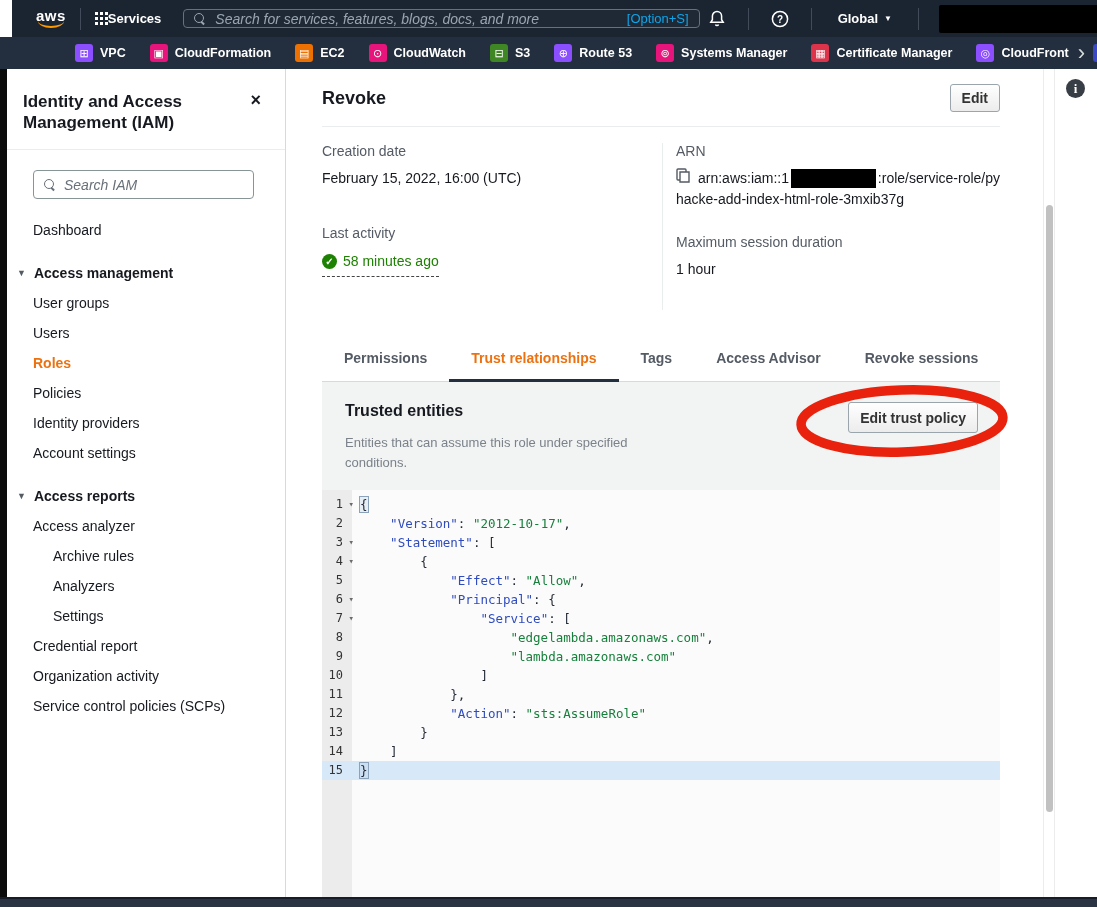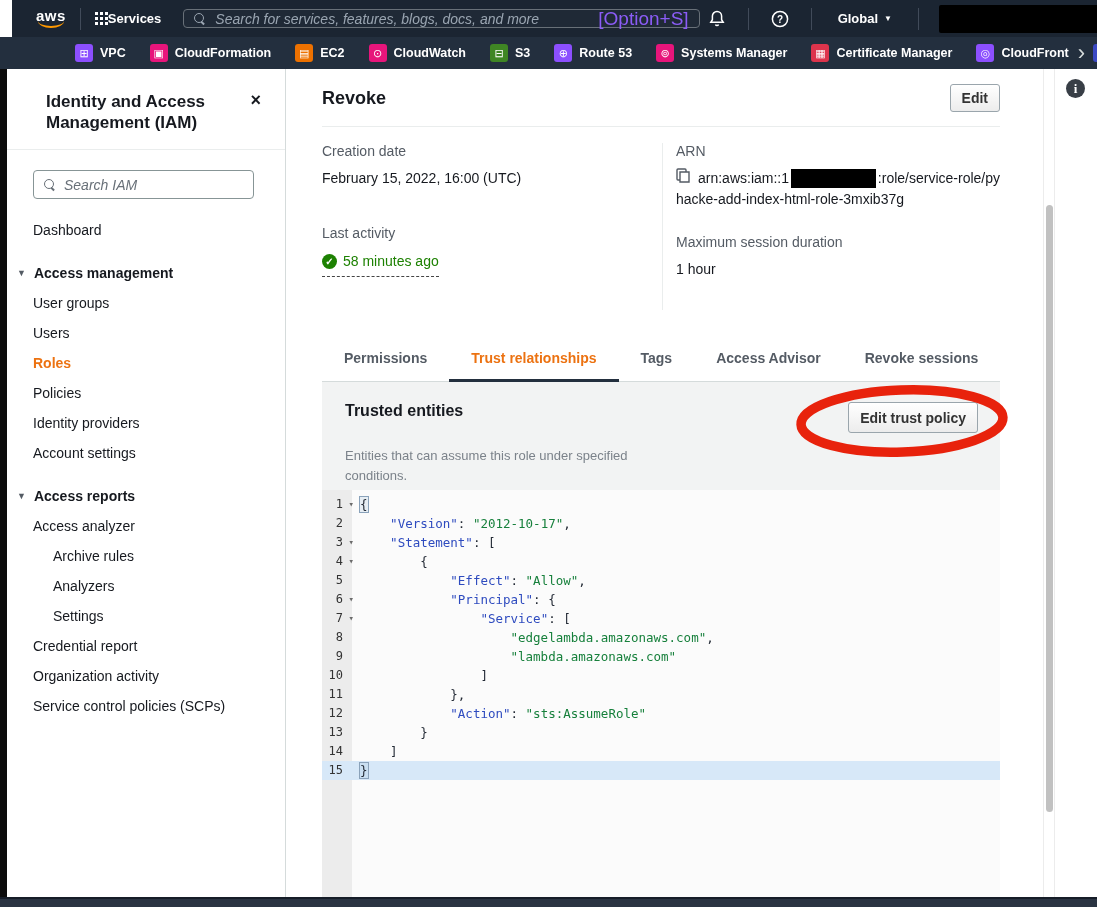--- a/index.html
+++ b/index.html
@@ -16,21 +16,21 @@
     border-radius:0 0 100% 100%/0 0 200% 200%; margin-top:-1px; }
   .nav-div { width:1px; height:22px; background:#414b5a; margin:0 14px; }
   .services { display:flex; align-items:center; cursor:pointer; }
   .grid-icon { display:grid; grid-template-columns:repeat(3,3px); grid-gap:2px; }
   .grid-icon span { width:3px; height:3px; background:#fff; }
   .services .lbl { font-size:13px; font-weight:700; }
   .topsearch { margin-left:22px; width:534px; height:19px; border:1px solid #687078;
     border-radius:4px; display:flex; align-items:center; padding:0 10px; gap:9px;
     color:#9aa5b1; background:rgba(255,255,255,0.02); cursor:text; }
   .topsearch .ph { font-size:14px; font-style:italic; flex:1; white-space:nowrap; overflow:hidden; }
-  .topsearch .short { font-size:19px; color:#8b5cf6; }
+  .topsearch .short { font-size:13px; color:#0ea5e9; }
   .mag { position:relative; width:12px; height:12px; flex:0 0 auto; }
   .mag::before { content:""; position:absolute; left:0; top:0; width:8px; height:8px;
     border:1.6px solid currentColor; border-radius:50%; }
   .mag::after { content:""; position:absolute; left:8px; top:8px; width:4px; height:1.8px;
     background:currentColor; transform:rotate(45deg); transform-origin:0 0; }
   .topnav .right { margin-left:auto; display:flex; align-items:center; }
   .icon-btn { width:34px; display:flex; justify-content:center; cursor:pointer; }
   .global { font-size:13px; font-weight:700; display:flex; align-items:center; gap:6px;
     padding:0 12px; cursor:pointer; }
   .global .tri { font-size:8px; }
@@ -46,21 +46,21 @@
   .fav-more { position:absolute; right:12px; top:3px; color:#d5dbdb; font-size:22px; cursor:pointer; }
 
   
   .left-strip { position:absolute; left:0; top:69px; width:7px; height:828px; background:#0b0b0b; }
   .bottombar { position:absolute; left:0; top:897px; width:1097px; height:10px;
     background:#2a3442; border-top:2px solid #161d28; z-index:40; }
 
   
   .sidebar { position:absolute; left:7px; top:69px; width:279px; height:828px; background:#fff;
     border-right:1px solid #d5dbdb; }
-  .sb-head { padding:22px 24px 0 39px; display:flex; }
+  .sb-head { padding:22px 24px 0 16px; display:flex; }
   .sb-title { font-size:17px; font-weight:700; color:#16191f; line-height:21px; width:200px; }
   .sb-close { margin-left:auto; color:#16191f; font-size:18px; font-weight:700; cursor:pointer; line-height:18px; }
   .sb-rule { border-top:1px solid #eaeded; margin-top:16px; }
   .sb-search { margin:20px 26px 0 26px; width:221px; height:29px; border:1px solid #879596;
     border-radius:4px; display:flex; align-items:center; gap:8px; padding:0 10px; color:#687078; cursor:text; }
   .sb-search .ph { font-size:14px; font-style:italic; }
   .sb-nav { margin-top:16px; font-size:14px; color:#16191f; }
   .nav-item { height:30px; display:flex; align-items:center; padding-left:26px; cursor:pointer; }
   .nav-item.ind { padding-left:46px; }
   .nav-item.active { color:#ec7211; font-weight:700; }
@@ -98,21 +98,21 @@
     border-bottom:1px solid #d5dbdb; height:46px; }
   .tab { font-size:14px; font-weight:700; color:#545b64; padding:14px 22px 0 22px; cursor:pointer;
     border-bottom:3px solid transparent; margin-bottom:-1px; white-space:nowrap; }
   .tab.active { color:#ec7211; border-bottom-color:#232f3e; }
   .tab-sep { width:1px; background:#d5dbdb; margin:12px 0 14px 0; }
 
   
   .panel { position:absolute; left:36px; top:313px; width:678px; height:515px; background:#f2f3f3; }
   .panel-head { display:flex; padding:20px 22px 0 23px; }
   .pt-title { font-size:16px; font-weight:700; color:#16191f; }
-  .pt-desc { font-size:13px; color:#7b828a; margin-top:26px; width:345px; line-height:20px; }
+  .pt-desc { font-size:13px; color:#7b828a; margin-top:13px; width:345px; line-height:20px; }
   .panel-head .btn { margin-left:auto; height:31px; }
 
   
   .editor { position:absolute; left:0; top:108px; width:678px; height:407px; background:#fbfbfb;
     font-family:"DejaVu Sans Mono", monospace; }
   .gutter-bg { position:absolute; left:0; top:0; width:30px; height:407px; background:#ececec; }
   .code-lines { position:absolute; left:0; top:5px; width:678px; }
   .code-row { position:relative; height:19px; display:flex; align-items:center; }
   .code-row.active-line { background:#d7e8f8; }
   .gut { position:relative; width:30px; flex:0 0 auto; font-size:12px; color:#333;

